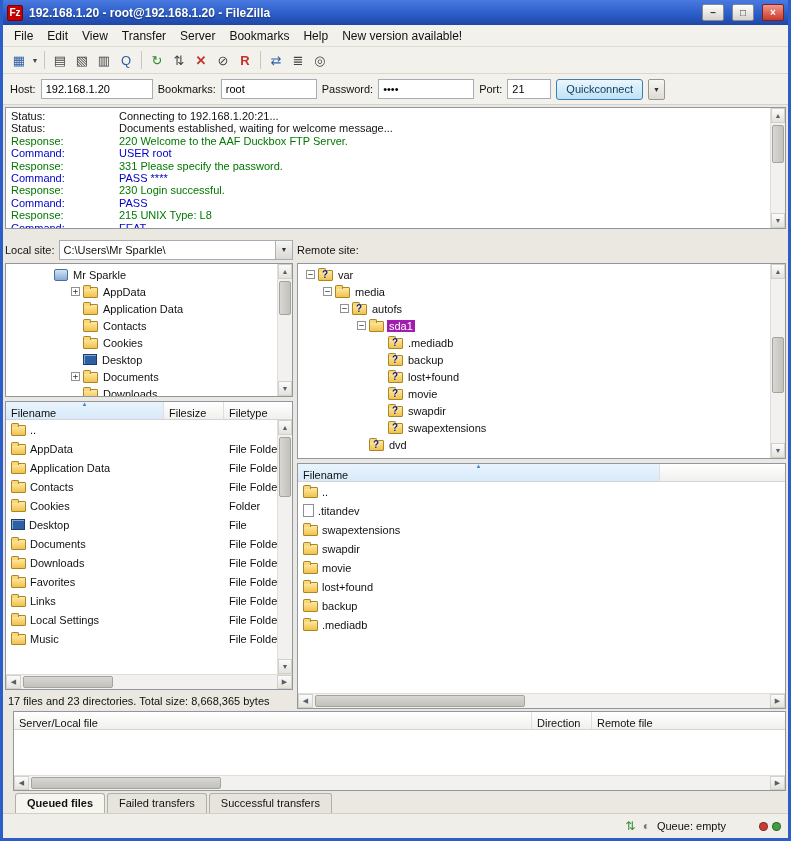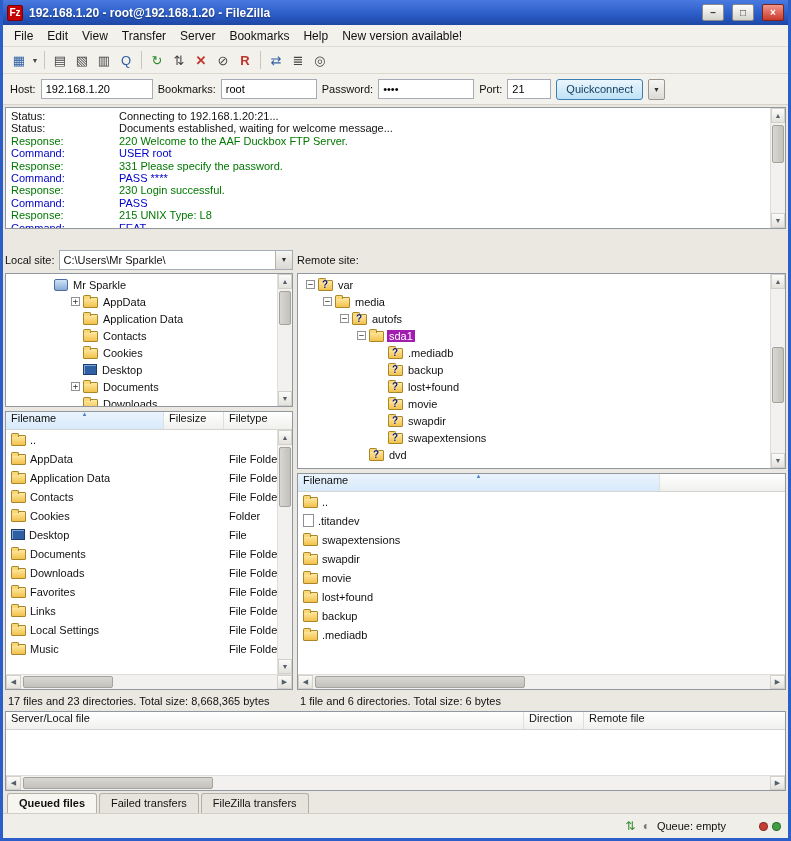--- a/index.html
+++ b/index.html
@@ -49,21 +49,21 @@
   .vscroll{position:absolute;right:0;top:0;bottom:0;width:15px;background:#f2f1ef;border-left:1px solid #dfdeda;display:flex;flex-direction:column}
   .sbtn{height:15px;flex:0 0 auto;display:flex;align-items:center;justify-content:center;font-size:7px;color:#55606b;background:linear-gradient(#fbfbfa,#e4e2dc);border:1px solid #d2d0c9}
   .strack{flex:1;position:relative}
   .sthumb{position:absolute;left:1px;right:1px;background:linear-gradient(90deg,#d8d7d3,#c3c1bb);border:1px solid #a5a39c;border-radius:2px}
   .hscroll{height:15px;flex:0 0 auto;background:#f2f1ef;border-top:1px solid #dfdeda;display:flex}
   .hbtn{width:15px;flex:0 0 auto;display:flex;align-items:center;justify-content:center;font-size:7px;color:#55606b;background:linear-gradient(#fbfbfa,#e4e2dc);border:1px solid #d2d0c9}
   .htrack{flex:1;position:relative}
   .hthumb{position:absolute;top:1px;bottom:1px;background:linear-gradient(#d8d7d3,#c3c1bb);border:1px solid #a5a39c;border-radius:2px}
 
   
-  .main{flex:1;display:flex;padding:20px 2px 1px 2px;min-height:0}
+  .main{flex:1;display:flex;padding:10px 2px 1px 2px;min-height:0}
   .pane{display:flex;flex-direction:column;min-width:0;min-height:0}
   .pane.local{width:288px;flex:0 0 auto}
   .pane.remote{flex:1}
   .vsplitter{width:4px;flex:0 0 auto}
   .hsplitter{height:4px;flex:0 0 auto}
 
   .sitebar{height:24px;flex:0 0 auto;display:flex;align-items:center;gap:4px;padding-bottom:3px}
   .sitebar label{white-space:nowrap}
   .combo{flex:1;height:20px;border:1px solid #a5acb5;background:#fff;display:flex;align-items:center;padding-left:4px;overflow:hidden;white-space:nowrap}
   .combo-btn{width:17px;align-self:stretch;margin-left:auto;background:linear-gradient(#f5f5f3,#dad8d1);border-left:1px solid #b5b2aa;
@@ -80,30 +80,30 @@
 
   .folder{width:15px;height:11px;position:relative;flex:0 0 auto;background:linear-gradient(#ffe9a2,#f2c14b);border:1px solid #a98728;border-radius:1px;margin-top:2px}
   .folder::before{content:"";position:absolute;left:-1px;top:-3px;width:6px;height:3px;background:#f8d877;border:1px solid #a98728;border-bottom:none;border-radius:2px 2px 0 0}
   .folder .q{position:absolute;left:3px;top:-2px;font-size:10px;font-weight:bold;color:#17175e;text-shadow:0 0 1px #fff,0 0 1px #fff}
   .file-icon{width:11px;height:13px;background:#fff;border:1px solid #8a8f98;flex:0 0 auto}
   .desktop-icon{width:14px;height:11px;background:#2e5fa3;border:1px solid #1c3c6e;box-shadow:inset 1px 1px 0 #7fa8d9;flex:0 0 auto}
   .user-icon{width:14px;height:12px;background:linear-gradient(#cfe3f6,#86abd7);border:1px solid #4a6f9e;border-radius:2px;flex:0 0 auto}
 
   .listbox{flex:1;display:flex;flex-direction:column;background:#fff;border:1px solid #9097a0;min-height:0;position:relative}
   .lheader{height:18px;flex:0 0 auto;display:flex;background:linear-gradient(#ffffff,#f0f0ee);border-bottom:1px solid #d5d4d0;font-size:11px}
-  .hcell{display:flex;align-items:flex-start;padding:0 5px;border-right:1px solid #e0dfdb;position:relative;overflow:hidden;white-space:nowrap}
+  .hcell{display:flex;align-items:flex-end;padding:0 5px;border-right:1px solid #e0dfdb;position:relative;overflow:hidden;white-space:nowrap}
   .hcell.sorted{background:linear-gradient(#eaf4fd,#d7eafb)}
   .sort-arrow{position:absolute;top:-2px;left:50%;transform:translateX(-50%);font-size:7px;color:#4a82c2}
   .lbody{flex:1;overflow:hidden}
   .lrow{height:19px;display:flex;align-items:center}
   .lcell{padding:0 5px;display:flex;align-items:center;gap:4px;overflow:hidden;white-space:nowrap;flex:0 0 auto}
   .pstatus{height:19px;flex:0 0 auto;display:flex;align-items:center;padding:2px 2px 0 3px;white-space:nowrap;overflow:hidden}
 
   
-  .queue{flex:0 0 auto;margin:1px 2px 0 2px;display:flex;flex-direction:column}
+  .queue{flex:0 0 auto;margin:1px 2px 0 10px;display:flex;flex-direction:column}
   .qbox{background:#fff;border:1px solid #9097a0;height:80px;display:flex;flex-direction:column}
   .qbody{flex:1}
   .tabs{display:flex;gap:2px;padding:2px 0 0 2px;height:22px}
   .tab{padding:3px 11px;background:#e7e4dd;border:1px solid #b2afa7;border-bottom:none;border-radius:3px 3px 0 0;white-space:nowrap}
   .tab.active{background:#f7f5f0;font-weight:bold}
 
   
   .statusbar{height:25px;flex:0 0 auto;background:#f0eee8;border-top:1px solid #d2cfc7;display:flex;align-items:center;justify-content:flex-end;gap:7px;padding:0 7px}
   .sb-icon{font-size:12px}
   .sb-icon.green{color:#2e8b2e}
@@ -608,21 +608,20 @@
           </div>
           <div class="hscroll">
             <span class="hbtn">◀</span>
             <span class="htrack">
                 <span class="hthumb" style="left:2px;width:210px"></span>
               </span>
             <span class="hbtn">▶</span>
           </div>
         </div>
 
-        <div class="pstatus">1 file and 6 directories. Total size: 6 bytes</div>
       </div>
     </div>
 
     <div class="queue">
       <div class="qbox">
         <div class="lheader">
           <div class="hcell" style="width:518px">
               <span>Server/Local file</span>
             </div>
           <div class="hcell" style="width:60px">
@@ -637,21 +636,21 @@
           <span class="hbtn">◀</span>
           <span class="htrack">
               <span class="hthumb" style="left:2px;width:190px"></span>
             </span>
           <span class="hbtn">▶</span>
         </div>
       </div>
       <div class="tabs">
         <span class="tab active">Queued files</span>
         <span class="tab">Failed transfers</span>
-        <span class="tab">FileZilla transfers</span>
+        <span class="tab">Successful transfers</span>
       </div>
     </div>
 
     <div class="statusbar">
       <span class="sb-icon green">⇅</span>
       <span class="sb-icon gray">◐</span>
       <span>Queue: empty</span>
       <span class="dots">
         <span class="dot red"></span>
         <span class="dot green"></span>

